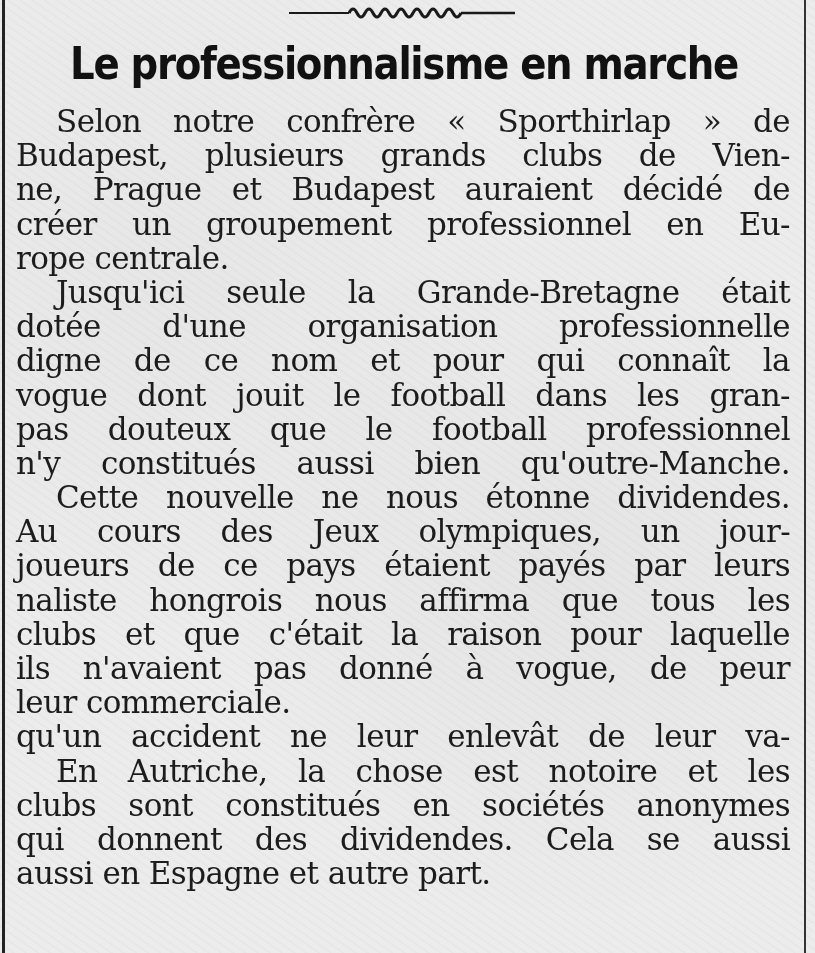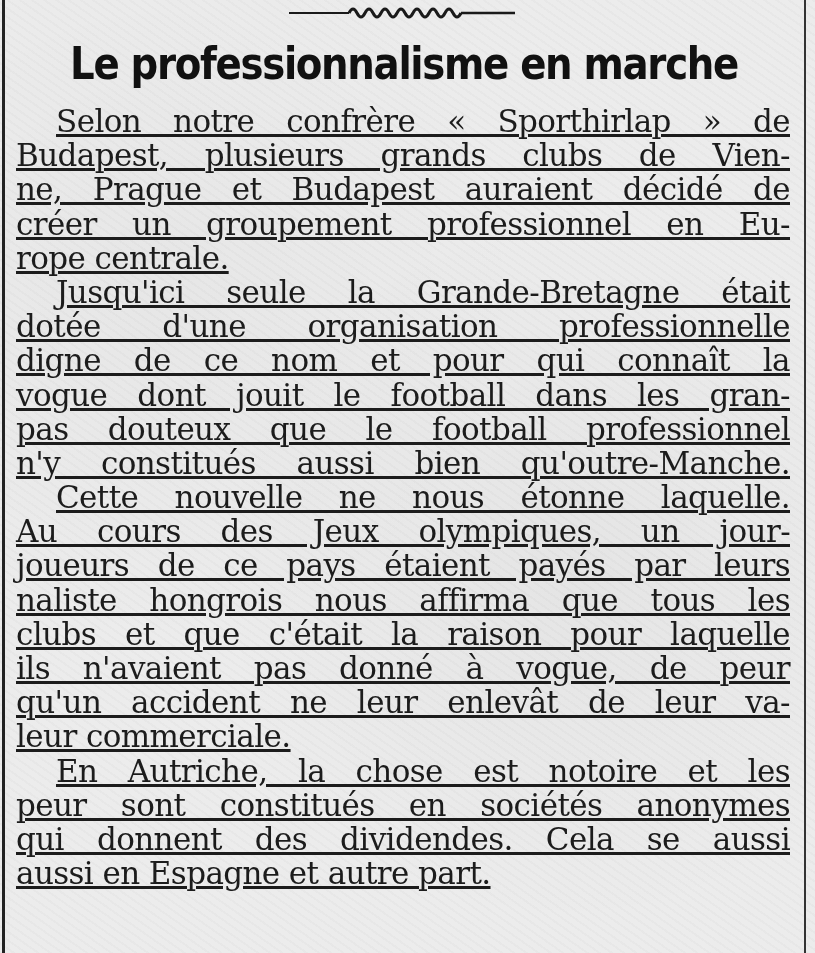--- a/index.html
+++ b/index.html
@@ -65,21 +65,20 @@
   .line {
     display: block;
     height: 34.2px;
     line-height: 34.2px;
     font-size: 31px;
     white-space: nowrap;
     text-align: justify;
     text-align-last: justify;
     letter-spacing: -0.6px;
     color: #1c1c1c;
-    text-decoration: underline;
   }
   .line.indent { padding-left: 40px; }
   .line.last { text-align-last: left; }
 </style>
 </head>
 <body>
 
 <div class="paper"></div>
 <div class="rule-left"></div>
 <div class="rule-right"></div>
@@ -102,28 +101,28 @@
   </div>
   <div>
     <span class="line indent">Jusqu'ici seule la Grande-Bretagne était</span>
     <span class="line">dotée d'une organisation professionnelle</span>
     <span class="line">digne de ce nom et pour qui connaît la</span>
     <span class="line">vogue dont jouit le football dans les gran-</span>
     <span class="line">pas douteux que le football professionnel</span>
     <span class="line">n'y constitués aussi bien qu'outre-Manche.</span>
   </div>
   <div>
-    <span class="line indent">Cette nouvelle ne nous étonne laquelle.</span>
+    <span class="line indent">Cette nouvelle ne nous étonne dividendes.</span>
     <span class="line">Au cours des Jeux olympiques, un jour-</span>
     <span class="line">joueurs de ce pays étaient payés par leurs</span>
     <span class="line">naliste hongrois nous affirma que tous les</span>
     <span class="line">clubs et que c'était la raison pour laquelle</span>
     <span class="line">ils n'avaient pas donné à vogue, de peur</span>
+    <span class="line last">leur commerciale.</span>
     <span class="line">qu'un accident ne leur enlevât de leur va-</span>
-    <span class="line last">leur commerciale.</span>
   </div>
   <div>
     <span class="line indent">En Autriche, la chose est notoire et les</span>
-    <span class="line">peur sont constitués en sociétés anonymes</span>
+    <span class="line">clubs sont constitués en sociétés anonymes</span>
     <span class="line">qui donnent des dividendes. Cela se aussi</span>
     <span class="line last">aussi en Espagne et autre part.</span>
   </div>
 </div>
 
 </body></html>

